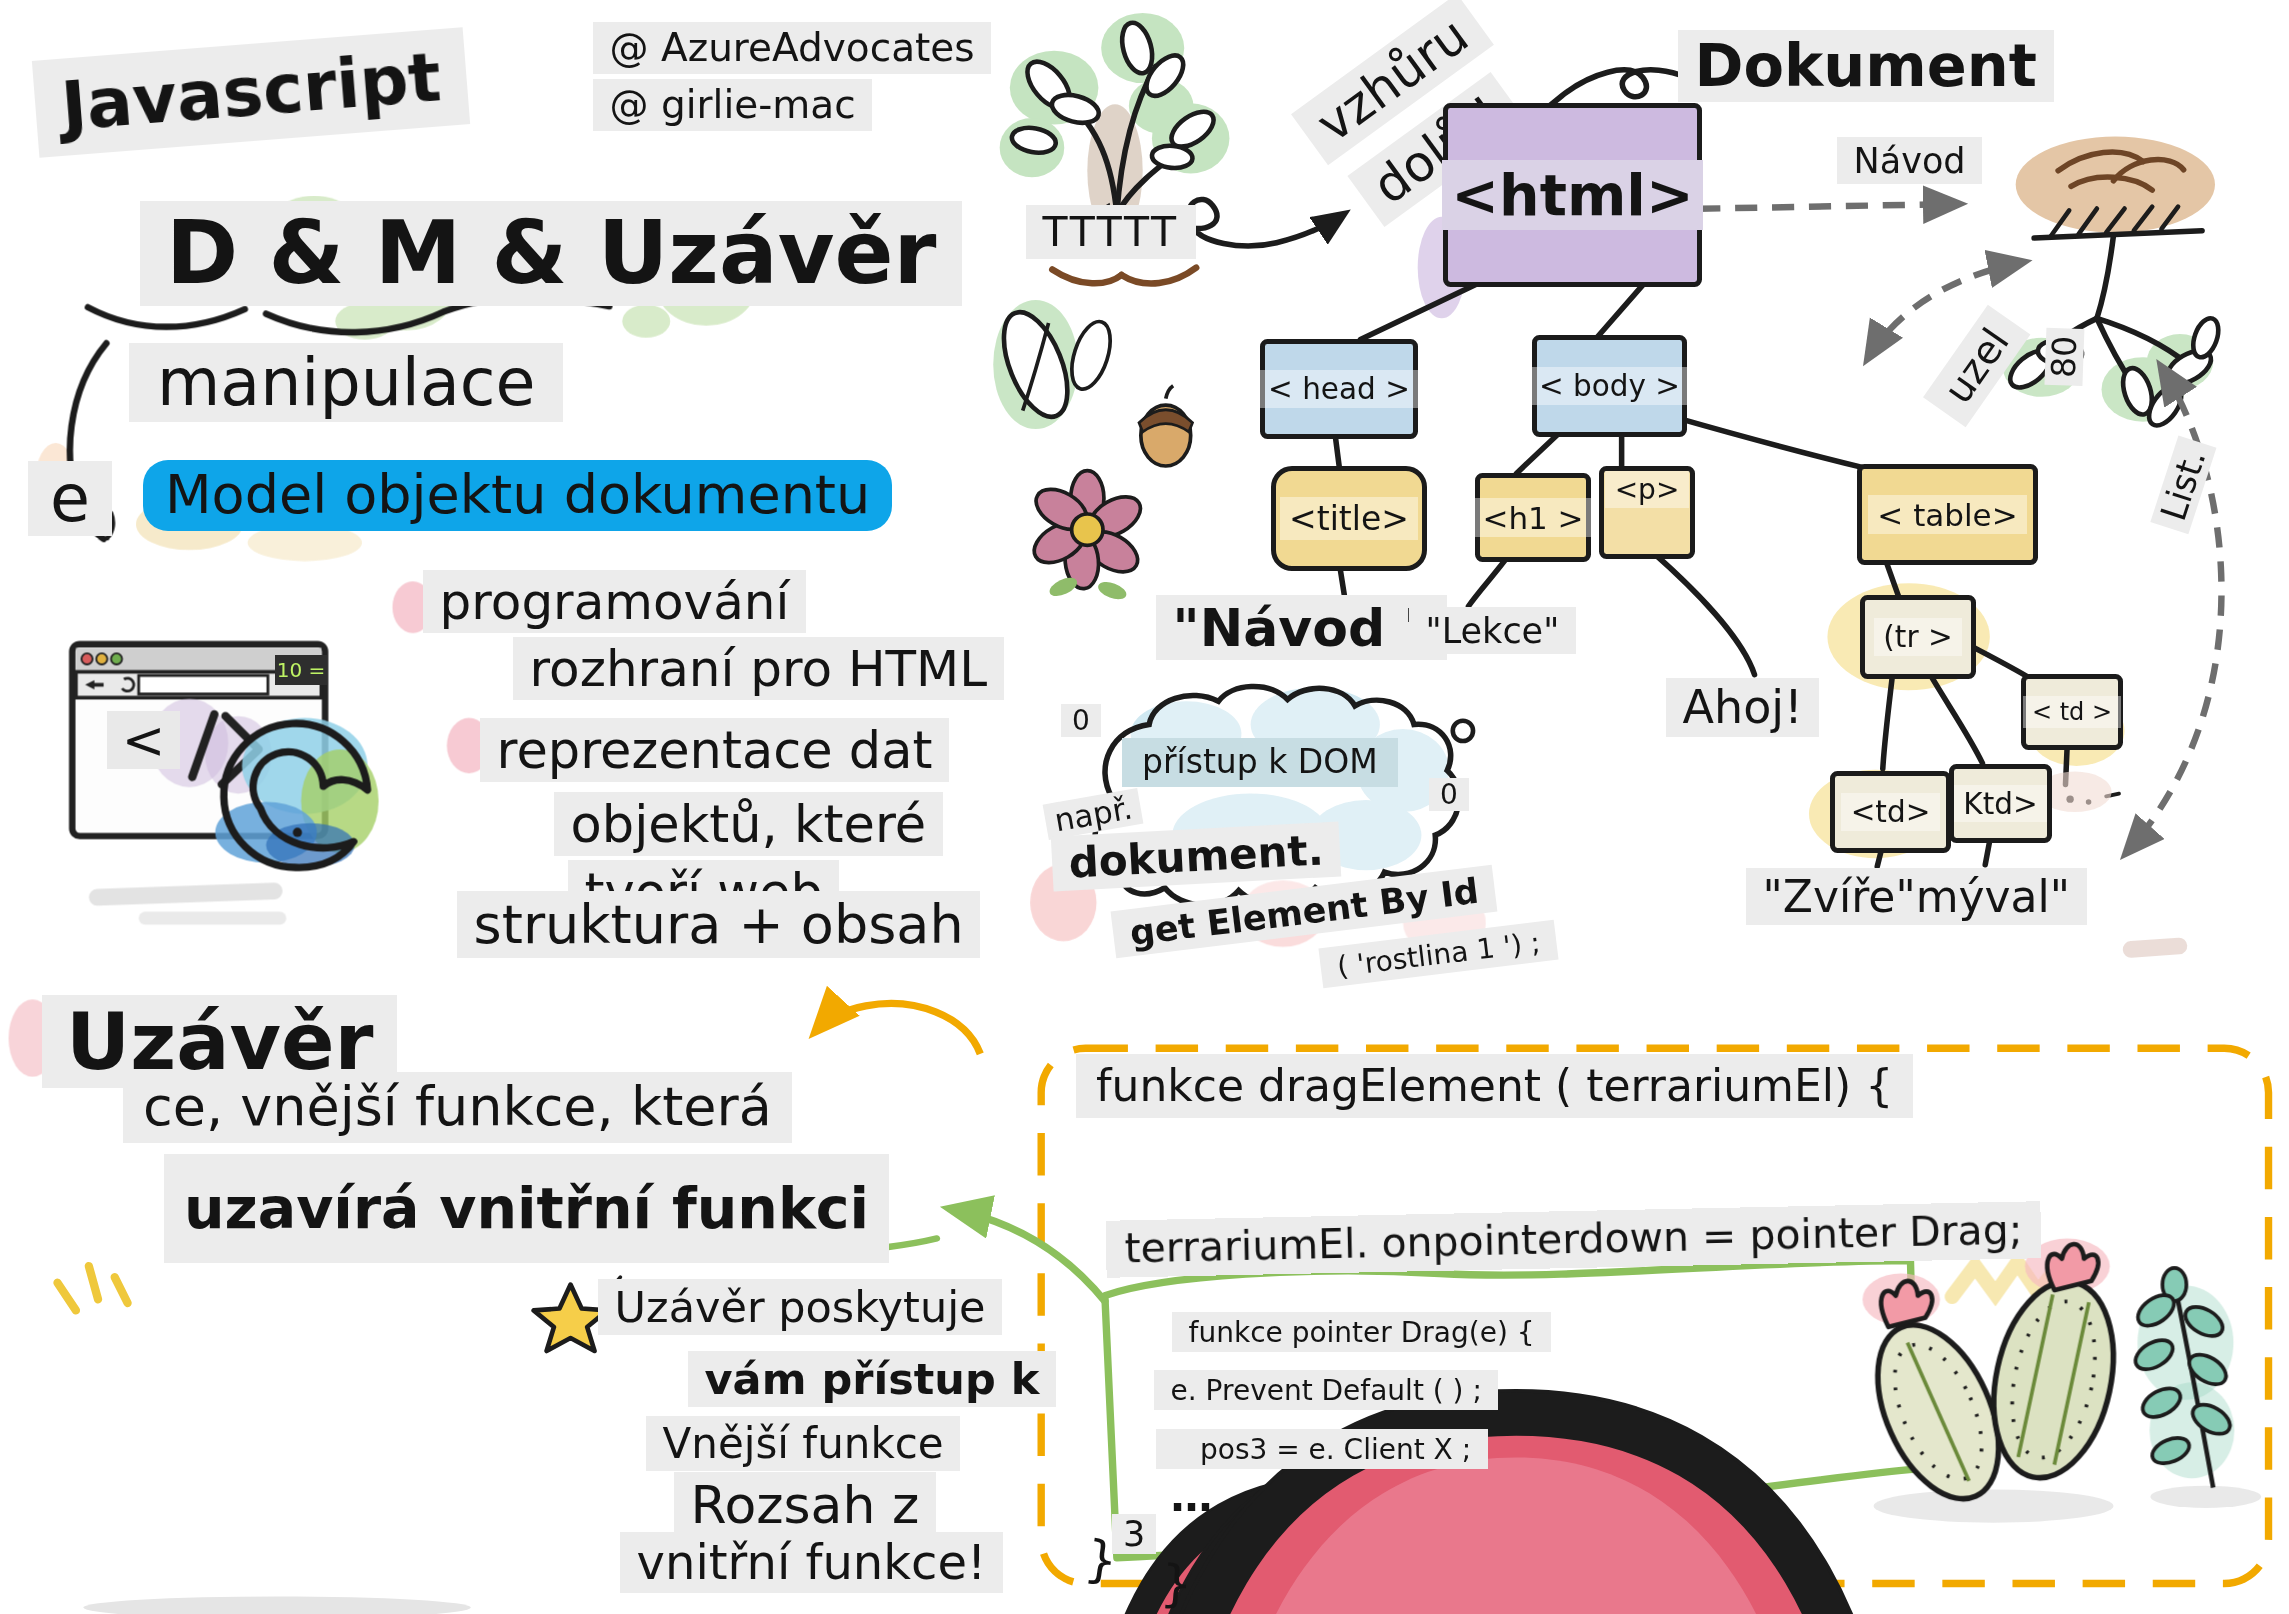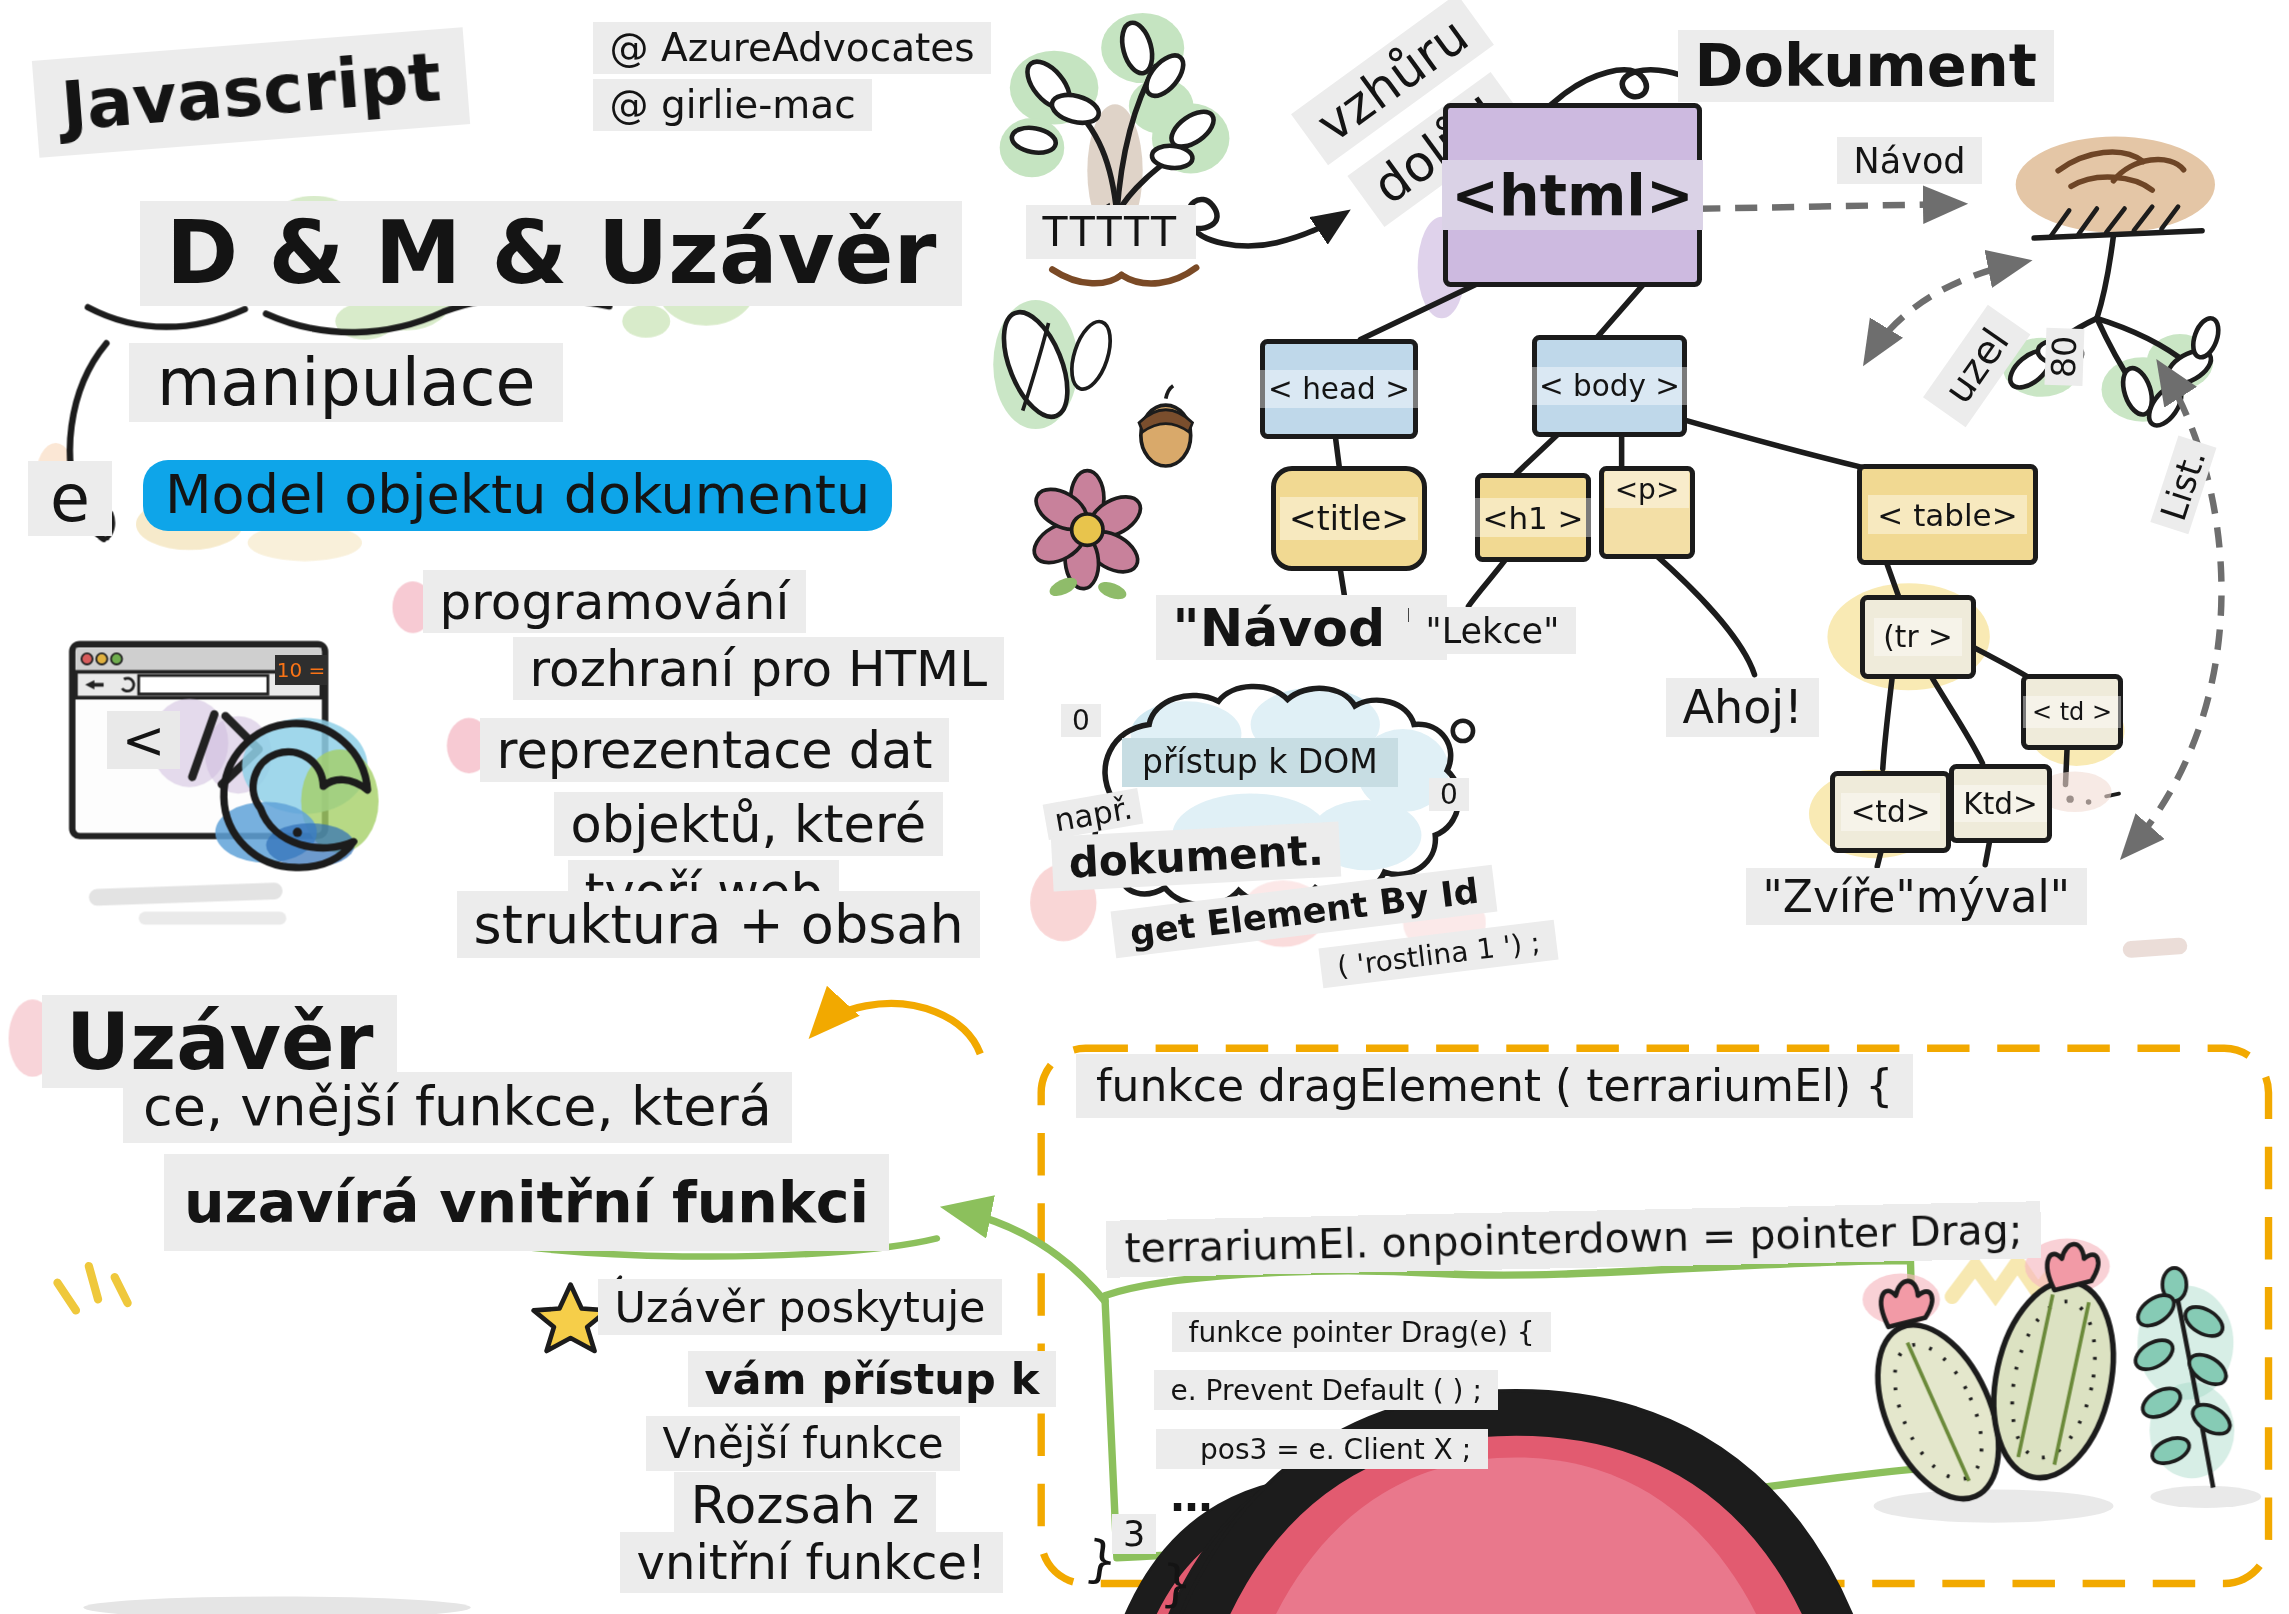--- a/index.html
+++ b/index.html
@@ -7,21 +7,21 @@
           font-family:"DejaVu Sans",sans-serif;color:#141414;}
   svg.art{position:absolute;left:0;top:0;z-index:1;}
   .chip{position:absolute;z-index:2;background:#ECECEC;color:#141414;white-space:pre;
         display:flex;align-items:center;padding:5.5px 16.6px;line-height:1.04;}
   .nobg{background:transparent;}
   .hl{background:#0ea5e9;border-radius:25px;}
   .w6{font-weight:600;}
   .node{position:absolute;z-index:2;display:flex;align-items:center;justify-content:center;
         border:5.5px solid #1b1b1b;border-radius:7.4px;}
   .node>span{padding:1.8px 9.2px;white-space:nowrap;background:rgba(255,255,255,.42);}
-  .badge{position:absolute;z-index:2;background:#2e2e2e;color:#f97316;display:flex;
+  .badge{position:absolute;z-index:2;background:#2e2e2e;color:#bef264;display:flex;
          align-items:center;justify-content:center;}
 </style>
 </head>
 <body>
 
 <div class="canvas">
 
 <svg class="art" width="2290" height="1614" viewBox="0 0 2481 1749">
   <defs>
     <marker id="ab" markerWidth="9" markerHeight="8" refX="5.5" refY="3" orient="auto-start-reverse">
@@ -347,21 +347,21 @@
 <div class="chip" style="left:480px;top:718px;font-size:51px;">reprezentace dat</div>
 <div class="chip" style="left:554px;top:792px;font-size:51px;">objektů, které</div>
 <div class="chip" style="left:568px;top:860px;font-size:51px;">tvoří web</div>
 <div class="chip" style="left:457px;top:891px;font-size:54px;z-index:3;">struktura + obsah</div>
 
 <div class="badge" style="left:275px;top:655px;width:52px;height:29.5px;font-size:20px;">10 =</div>
 <div class="chip" style="left:107px;top:711px;font-size:52px;padding:1.8px 14.8px;background:#E9E9E9;">&lt;</div>
 
 <div class="chip w6" style="left:42px;top:995px;font-size:79px;padding:5.5px 24px;">Uzávěr</div>
 <div class="chip" style="left:123px;top:1072px;font-size:54px;padding:7.4px 20px;">ce, vnější funkce, která</div>
-<div class="chip w6" style="left:164px;top:1154px;font-size:57px;padding:19px 20px;">uzavírá vnitřní funkci</div>
+<div class="chip w6" style="left:164px;top:1154px;font-size:57px;padding:25px 20px;">uzavírá vnitřní funkci</div>
 
 <div class="chip" style="left:598px;top:1279px;font-size:43px;">Uzávěr poskytuje</div>
 <div class="chip" style="left:688px;top:1351px;font-size:43px;font-weight:bold;">vám přístup k</div>
 <div class="chip" style="left:646px;top:1416px;font-size:42px;">Vnější funkce</div>
 <div class="chip" style="left:674px;top:1472px;font-size:52px;">Rozsah z</div>
 <div class="chip" style="left:620px;top:1532px;font-size:48px;">vnitřní funkce!</div>
 
 <div class="chip" style="left:1026px;top:205px;font-size:41px;letter-spacing:2.8px;">TTTTT</div>
 <div class="chip" style="left:1290px;top:48px;font-size:50px;transform:rotate(-36deg);">vzhůru</div>
 <div class="chip" style="left:1349px;top:118px;font-size:50px;transform:rotate(-36deg);">dolů !</div>

